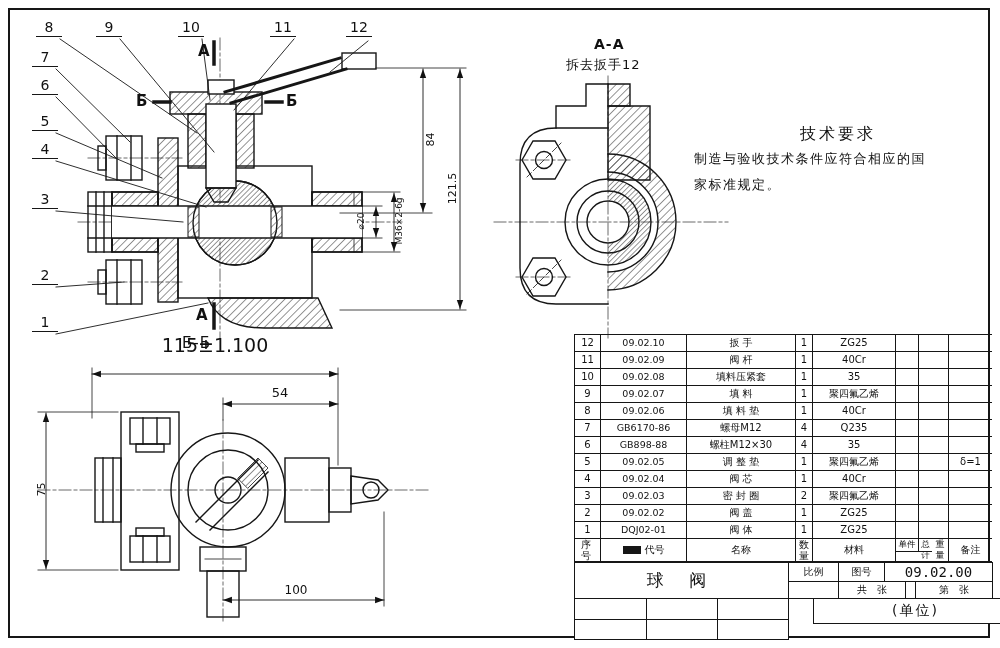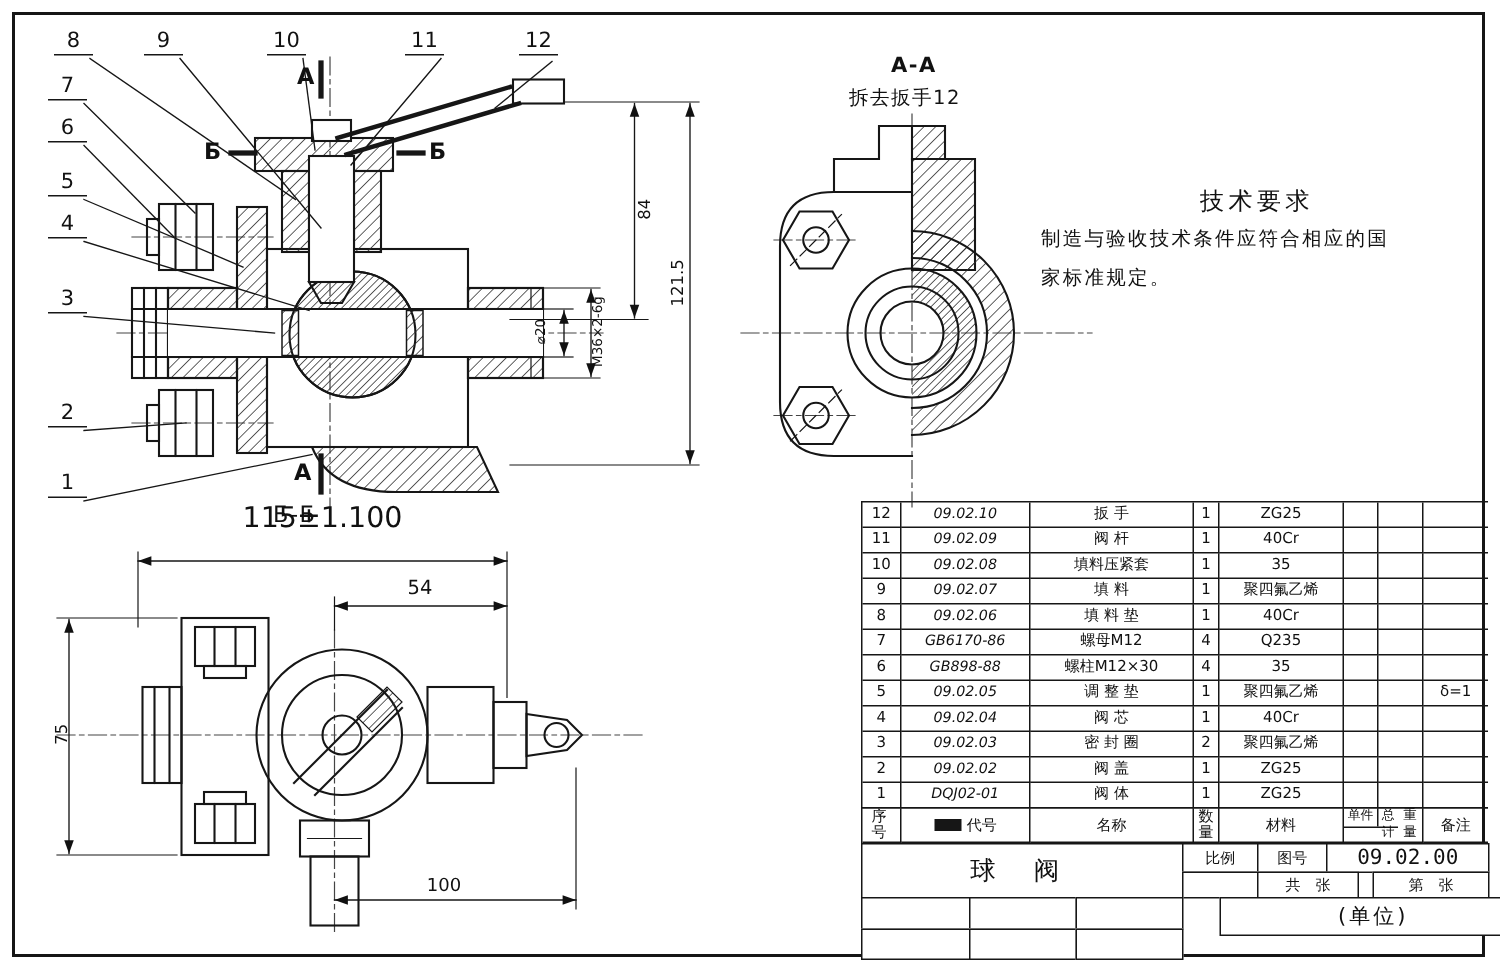--- a/index.html
+++ b/index.html
@@ -12,21 +12,21 @@
   .dimr{position:absolute;text-align:center;font-size:11px;transform:rotate(-90deg);transform-origin:center;}
   .aatitle{position:absolute;font-size:14px;font-weight:bold;letter-spacing:1px;}
   .aanote{position:absolute;font-size:13px;letter-spacing:1px;}
   .techtitle{position:absolute;font-size:16px;letter-spacing:3px;}
   .techline{position:absolute;font-size:13px;letter-spacing:1.5px;}
   .bbtitle{position:absolute;font-size:15px;font-weight:normal;letter-spacing:1px;}
   
   .bom{position:absolute;left:574px;top:334px;width:418px;border-left:1.5px solid #161616;border-top:1.5px solid #161616;box-sizing:border-box;}
   .bom-row{display:grid;grid-template-columns:26px 86px 109px 17px 83px 23px 30px 43px;height:17px;}
   .bc{border-right:1px solid #161616;border-bottom:1px solid #161616;font-size:10px;line-height:16px;text-align:center;overflow:hidden;box-sizing:border-box;}
-  .bc.code{font-size:9.5px;font-style:italic;}
+  .bc.code{font-size:9.5px;}
   .bc:last-child{border-right:none;}
   
   .bomh{position:absolute;left:574px;top:538px;width:418px;height:24px;display:flex;border-left:1.5px solid #161616;border-top:1px solid #161616;box-sizing:border-box;}
   .hc{border-right:1px solid #161616;border-bottom:1.5px solid #161616;font-size:10px;display:flex;align-items:center;justify-content:center;box-sizing:border-box;}
   .hc.stack{line-height:11px;padding:0 6px;word-break:break-all;}
   .wgt{display:flex;flex-direction:row;border-right:1px solid #161616;border-bottom:1.5px solid #161616;box-sizing:border-box;}
   .wgt .top{display:flex;height:12px;border-bottom:1px solid #161616;}
   .wgt .top div{font-size:8.5px;flex:1;text-align:center;line-height:11px;}
   .wgt .top div:first-child{border-right:1px solid #161616;width:22px;flex:none;}
   .wgt .bot{font-size:9px;text-align:center;line-height:11px;}

